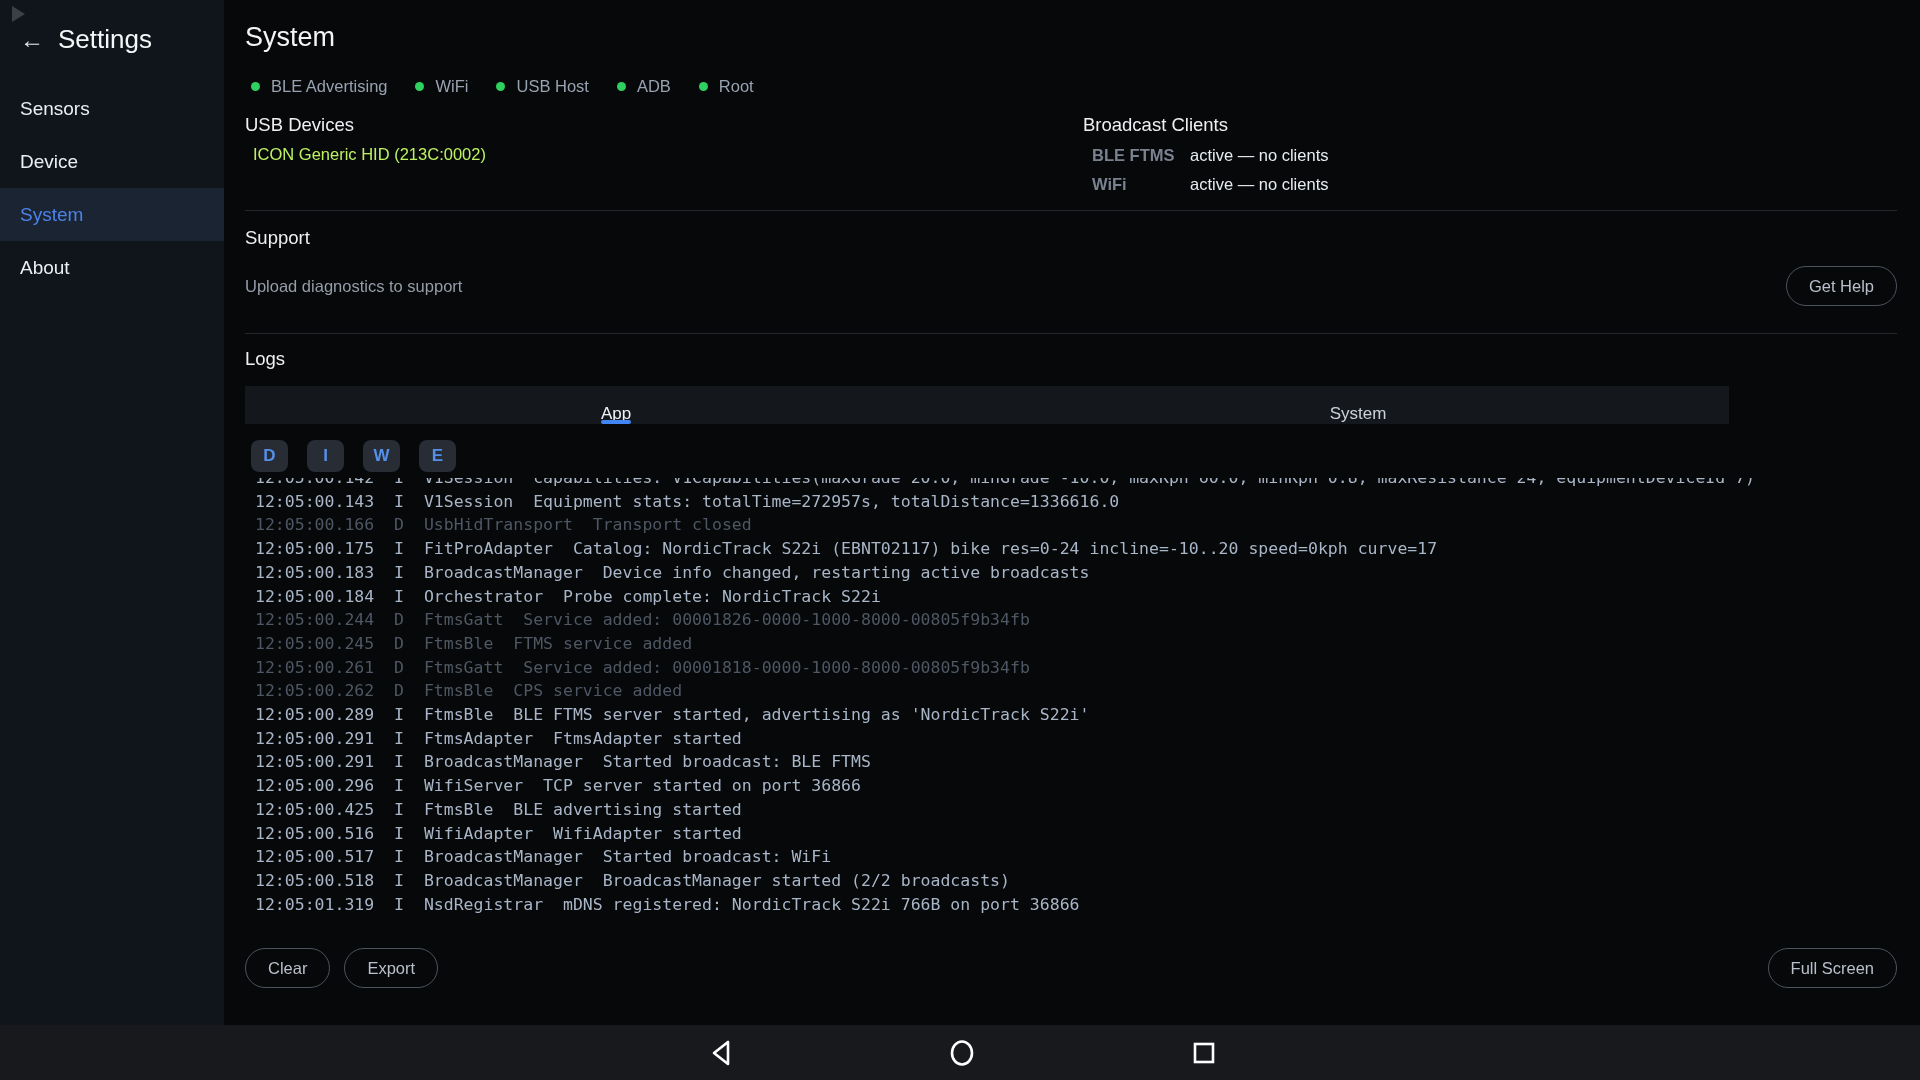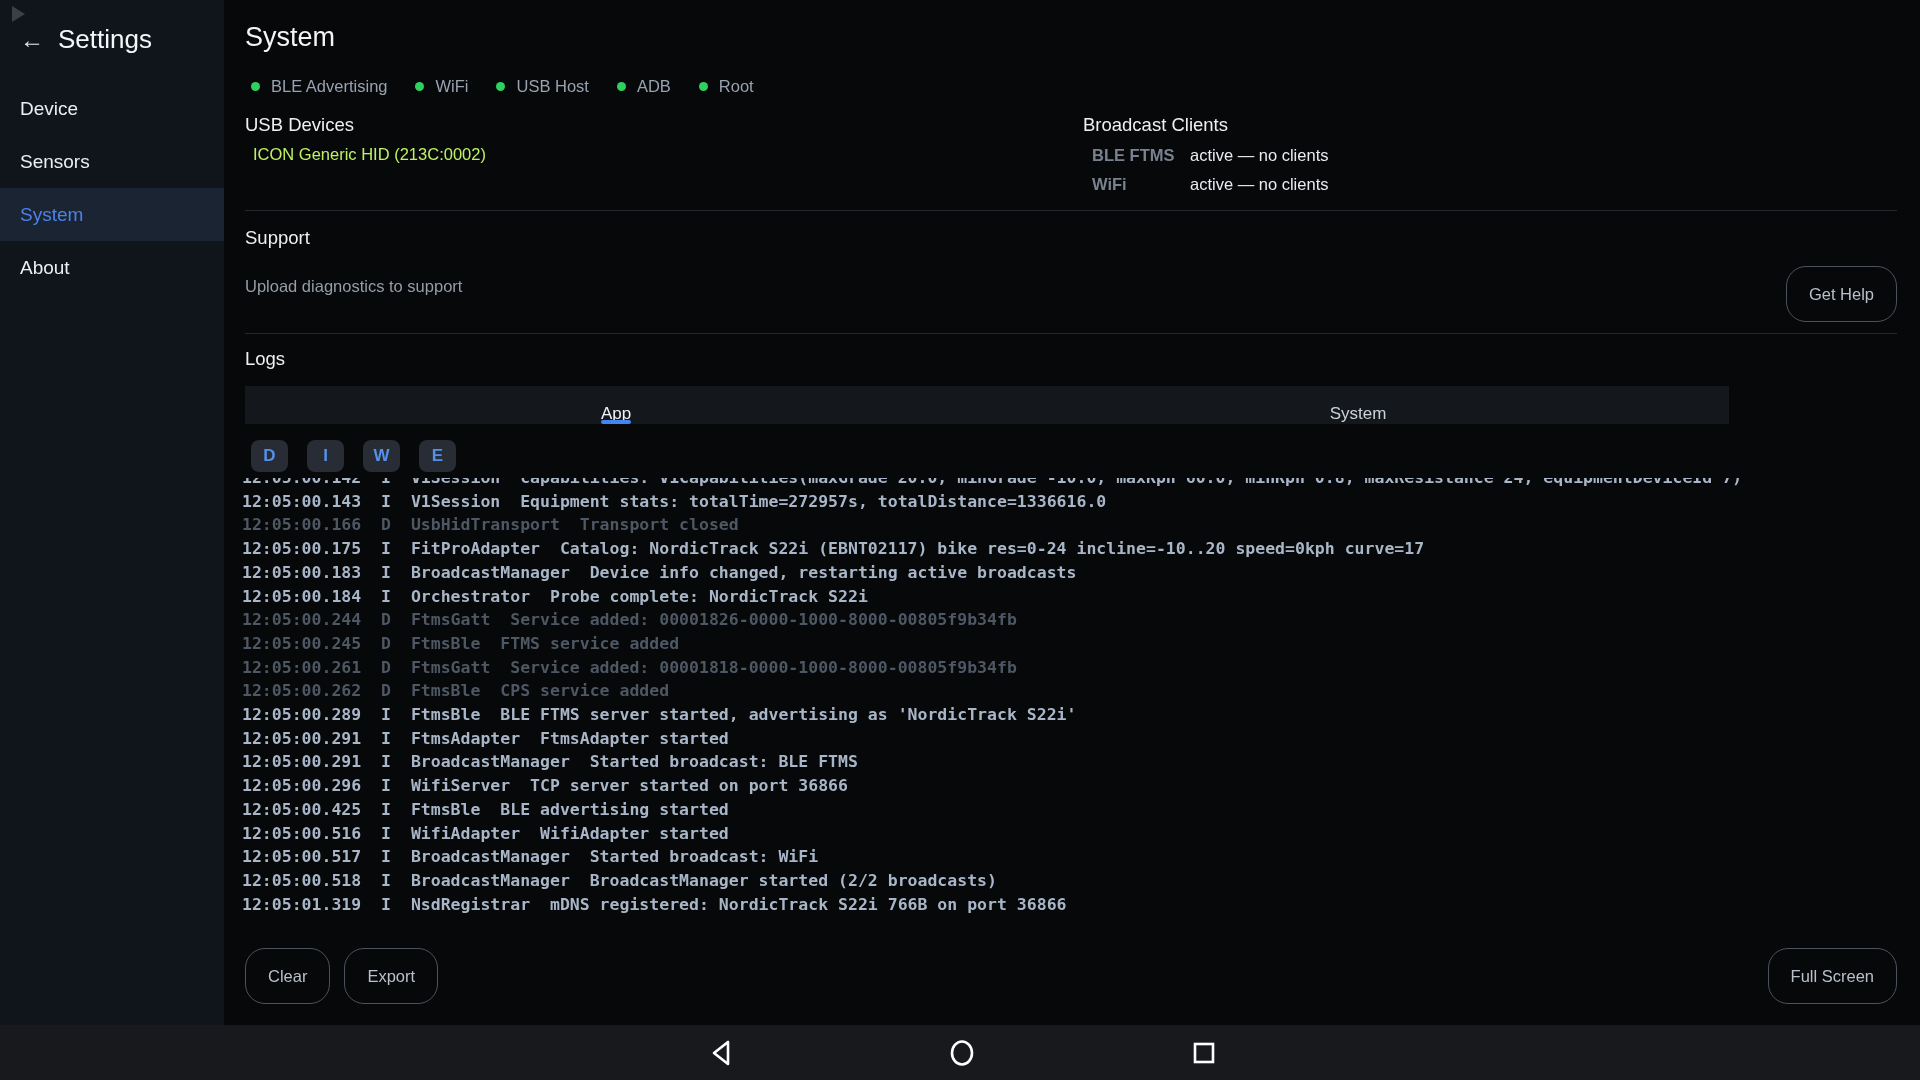--- a/index.html
+++ b/index.html
@@ -64,21 +64,21 @@
   .bc-status { font-size: 16.5px; color: #e8ecf1; }
 
   .divider { position: absolute; left: 21px; width: 1652px; height: 1px; background: #24272d; }
   .divider.d1 { top: 210px; }
   .divider.d2 { top: 333px; }
 
   .support-h { position: absolute; left: 21px; top: 227px; font-size: 18.5px; color: #eef0f3; }
   .support-desc { position: absolute; left: 21px; top: 277px; font-size: 16.5px; color: #959da9; }
 
   .pill-btn {
-    height: 56px; border: 1px solid #4c535f; border-radius: 20px;
+    height: 40px; border: 1px solid #4c535f; border-radius: 20px;
     background: transparent; color: #b9c0cb; font-size: 16.5px;
     font-family: "Liberation Sans", sans-serif;
     padding: 0 22px; cursor: pointer; display: inline-flex; align-items: center; justify-content: center;
   }
   .get-help { position: absolute; right: 23px; top: 266px; }
 
   .logs-h { position: absolute; left: 21px; top: 348px; font-size: 18.5px; color: #eef0f3; }
 
   .tabbar {
     position: absolute; left: 21px; top: 386px; width: 1484px; height: 38px;
@@ -96,23 +96,22 @@
   .tab.selected .underline { display: block; }
 
   .filters { position: absolute; left: 27px; top: 440px; display: flex; gap: 19px; }
   .chip {
     width: 37px; height: 32px; border-radius: 8px; background: #272c35;
     display: flex; align-items: center; justify-content: center;
     font-size: 17px; font-weight: bold; color: #5590ea; cursor: pointer;
   }
 
   .console {
-    position: absolute; left: 18px; top: 478px; width: 1660px; height: 461px;
+    position: absolute; left: 31px; top: 478px; width: 1660px; height: 461px;
     overflow: hidden;
-    font-weight: bold;
   }
   .log-lines { margin-top: -12px; }
   .log-line {
     font-family: "DejaVu Sans Mono", "Liberation Mono", monospace;
     font-size: 16.5px; line-height: 23.7px; white-space: pre;
   }
   .log-line.lvl-I { color: #a9b6c8; }
   .log-line.lvl-D { color: #4e5764; }
 
   .console-actions { position: absolute; left: 21px; top: 948px; display: flex; gap: 14px; }
@@ -131,22 +130,22 @@
 </head>
 <body>
 
 <div class="sidebar">
   <div class="corner-tri"></div>
   <div class="sidebar-title">
     <span class="back-arrow">←</span>
     <span>Settings</span>
   </div>
   <div class="side-items" id="side-items">
+      <div class="side-item">Sensors</div>
       <div class="side-item">Device</div>
-      <div class="side-item">Sensors</div>
       <div class="side-item selected">System</div>
       <div class="side-item">About</div>
     </div>
 </div>
 
 <div class="main">
   <div class="page-title">System</div>
 
   <div class="badges" id="badges">
       <span class="badge">

